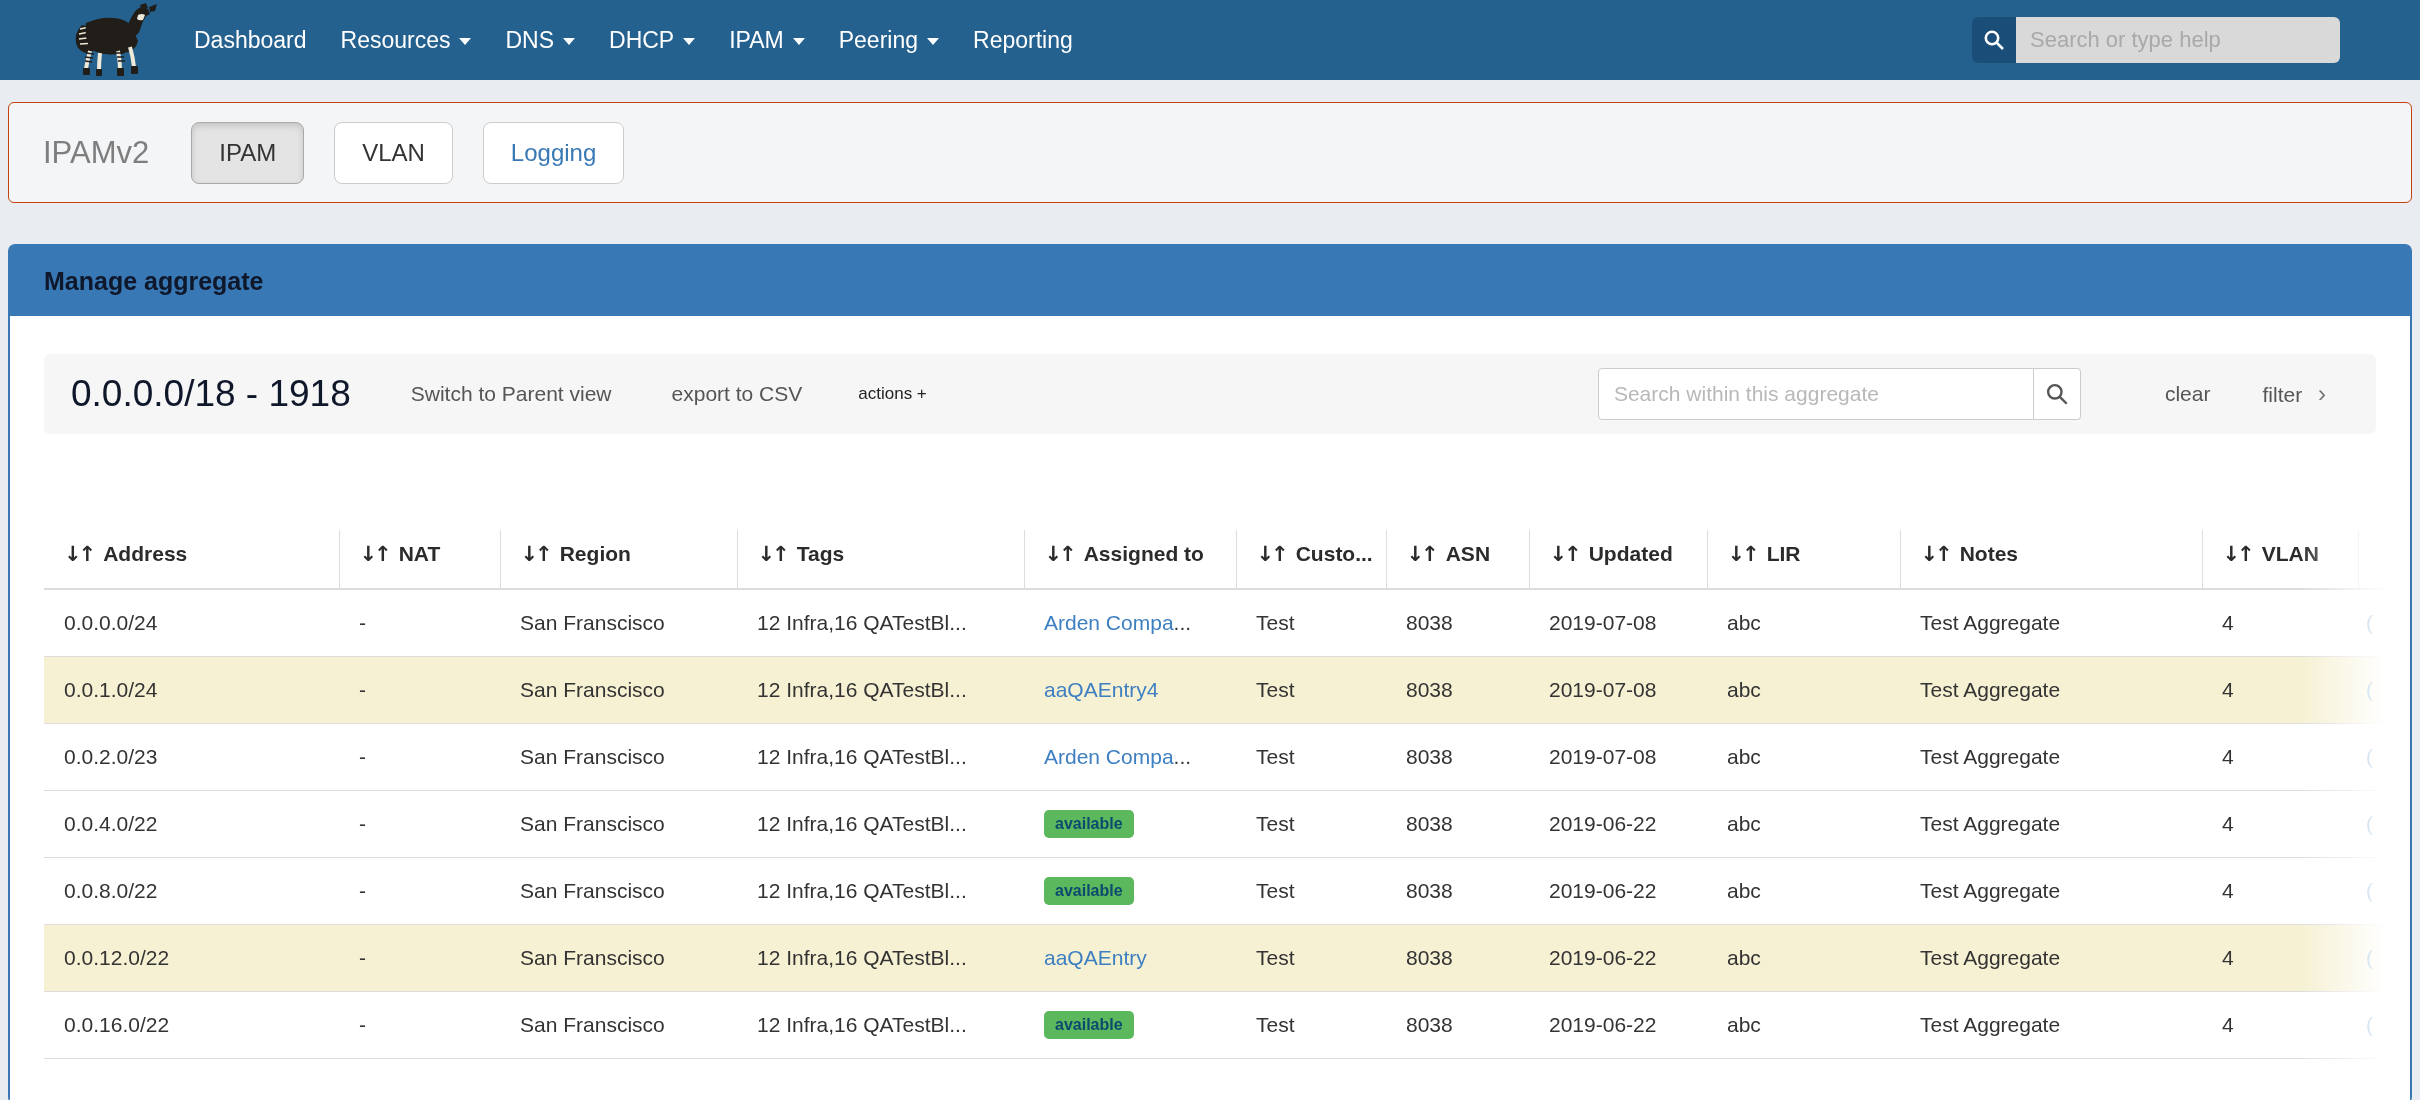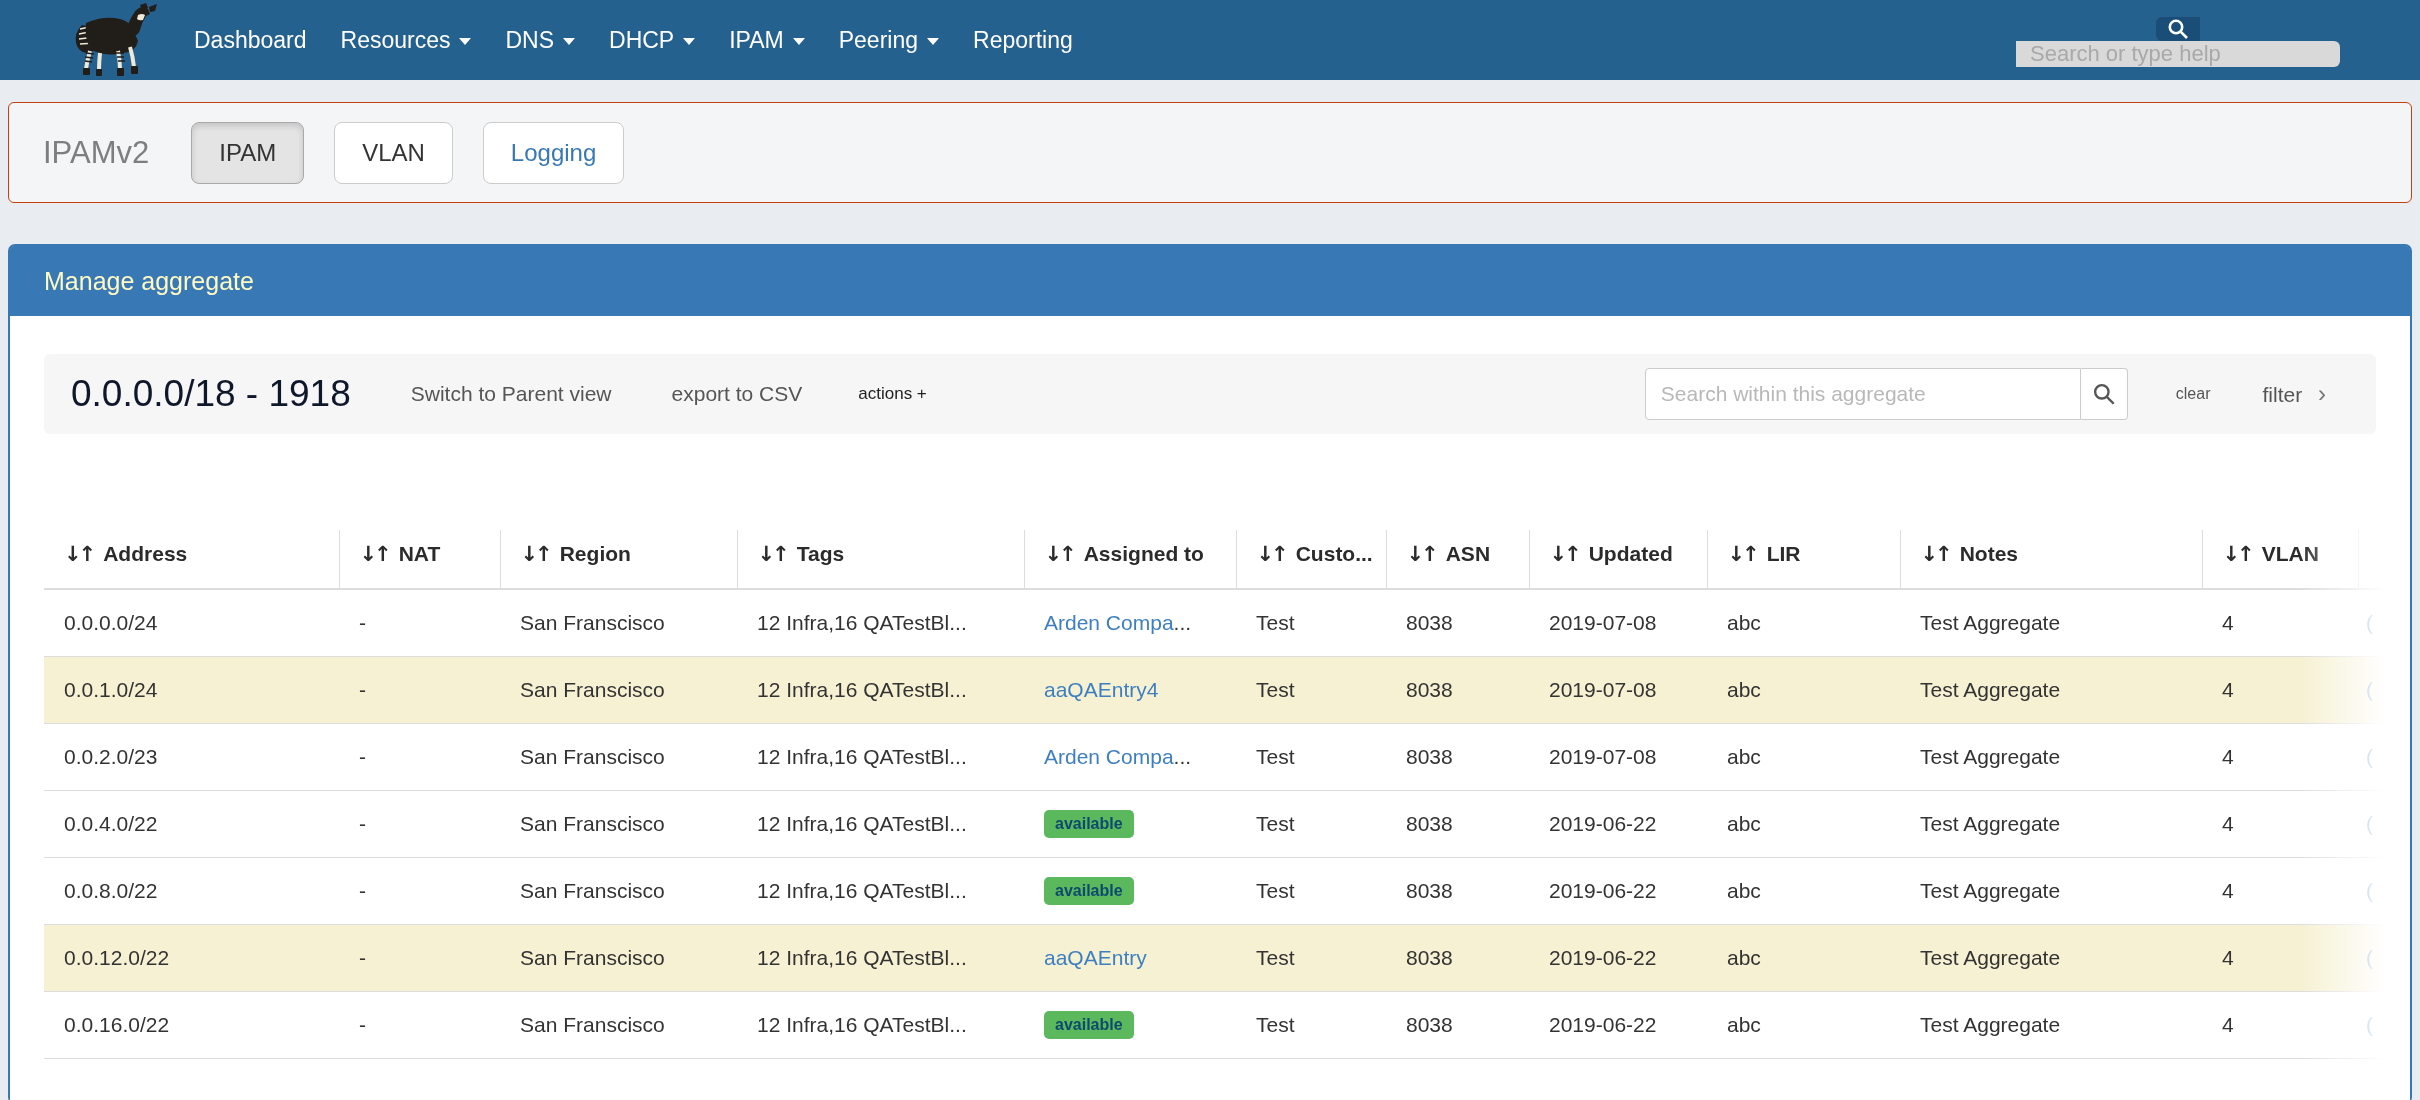--- a/index.html
+++ b/index.html
@@ -6,60 +6,60 @@
   html,body { width:2420px; height:1100px; overflow:hidden; }
   body { font-family:"Liberation Sans", sans-serif; background:#e9edf1; }
 
   
   .navbar { height:80px; background:#25618f; display:flex; align-items:center; }
   .logo { margin-left:56px; width:104px; height:74px; flex:0 0 auto; }
   .nav-items { display:flex; align-items:center; margin-left:34px; list-style:none; }
   .nav-item { color:#fff; font-size:23px; margin-right:34px; cursor:pointer; white-space:nowrap; display:flex; align-items:center; }
   .caret { width:0; height:0; border-left:6px solid transparent; border-right:6px solid transparent;
            border-top:7px solid #fff; margin-left:9px; margin-top:3px; }
-  .nav-search { margin-left:auto; margin-right:80px; display:flex; align-items:center; height:46px;flex-direction:column; }
+  .nav-search { margin-left:auto; margin-right:80px; display:flex; align-items:center; height:46px; }
   .nav-search-iconbox { width:44px; height:46px; background:#1a4e78; border-radius:6px 0 0 6px;
                         display:flex; align-items:center; justify-content:center; }
   .nav-search-input { width:324px; height:46px; border:none; outline:none; background:#d9d9d9;
                       border-radius:0 6px 6px 0; font-size:22px; padding:0 14px; color:#444;
                       font-family:"Liberation Sans", sans-serif; }
   .nav-search-input::placeholder { color:#a9a9a9; }
 
   
   .strip { margin:22px 8px 0 8px; height:101px; background:#f4f5f7; border:1px solid #c2410c;
            border-radius:6px; display:flex; align-items:center; }
   .strip-title { font-size:31px; color:#7e7e7e; margin-left:34px; margin-right:42px; }
   .tab-btn { height:62px; padding:0 27px; font-size:24px; border-radius:8px; border:1px solid #ccc;
              background:#fff; color:#333; margin-right:30px; cursor:pointer;
              font-family:"Liberation Sans", sans-serif; }
   .tab-btn.active { background:#e4e4e4; border-color:#a9a9a9; box-shadow:inset 0 3px 6px rgba(0,0,0,.14); }
   .tab-btn.link { color:#3878b4; }
 
   
   .panel { margin:41px 8px 0 8px; border:2px solid #3878b4; border-radius:7px; background:#fff; }
-  .panel-heading { height:70px; background:#3878b4; border-radius:4px 4px 0 0; color:#fef9c3;
-                   font-size:25px; font-weight:normal; line-height:70px; padding-left:34px; }
+  .panel-heading { height:70px; background:#3878b4; border-radius:4px 4px 0 0; color:#0f172a;
+                   font-size:25px; font-weight:bold; line-height:70px; padding-left:34px; }
   .panel-body { position:relative; background:#fff; min-height:786px; overflow:hidden; }
 
   
   .toolbar { margin:38px 34px 0 34px; height:80px; background:#f6f6f7; border-radius:6px;
              display:flex; align-items:center; }
   .agg-title { font-size:37px; color:#0f172a; margin-left:27px; white-space:nowrap; }
   .tb-link { font-size:21px; color:#555; margin-left:60px; cursor:pointer; white-space:nowrap; }
   .tb-actions { font-size:17px; color:#222; margin-left:56px; cursor:pointer; white-space:nowrap; }
   .tb-spacer { flex:1; }
   .agg-search { display:flex; height:52px; }
   .agg-search-input { width:436px; height:52px; border:1px solid #ccc; border-radius:4px 0 0 4px;
                       font-size:21px; padding:0 15px; color:#555; outline:none; background:#fff;
                       font-family:"Liberation Sans", sans-serif; }
   .agg-search-input::placeholder { color:#b8b8b8; }
   .agg-search-btn { width:47px; height:52px; border:1px solid #ccc; border-left:none; background:#fff;
                     border-radius:0 4px 4px 0; display:flex; align-items:center; justify-content:center;
                     cursor:pointer; }
-  .tb-clear { font-size:16px; color:#555; margin-left:48px; cursor:pointer; }
+  .tb-clear { font-size:21px; color:#555; margin-left:84px; cursor:pointer; }
   .tb-filter { font-size:21px; color:#555; margin-left:52px; margin-right:50px; cursor:pointer; white-space:nowrap; }
   .tb-filter .chev { color:#777; font-size:24px; margin-left:10px; }
 
   
   table.grid { margin:96px 0 0 34px; width:2366px; border-collapse:collapse; table-layout:fixed; }
   .grid th { text-align:left; font-size:21px; font-weight:bold; color:#2b2b2b; white-space:nowrap;
              overflow:hidden; padding:12px 8px 22px 20px; border-bottom:2px solid #ddd; cursor:pointer; }
   .grid th + th { border-left:1px solid #ddd; }
   .sort { font-family:"DejaVu Sans", sans-serif; letter-spacing:-3px; margin-right:10px; font-weight:bold; }
   .grid td { height:67px; padding:0 8px 0 20px; font-size:21px; color:#333; white-space:nowrap;

